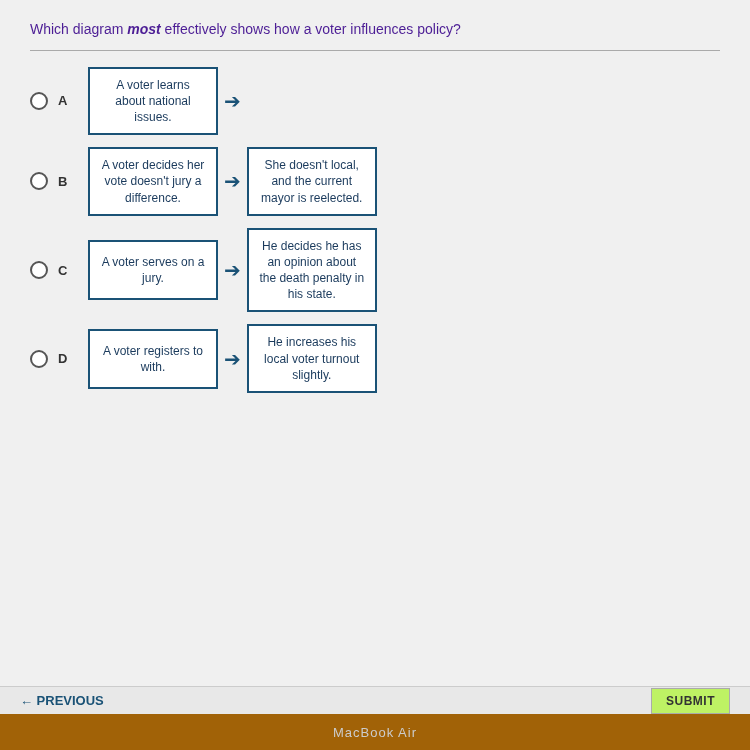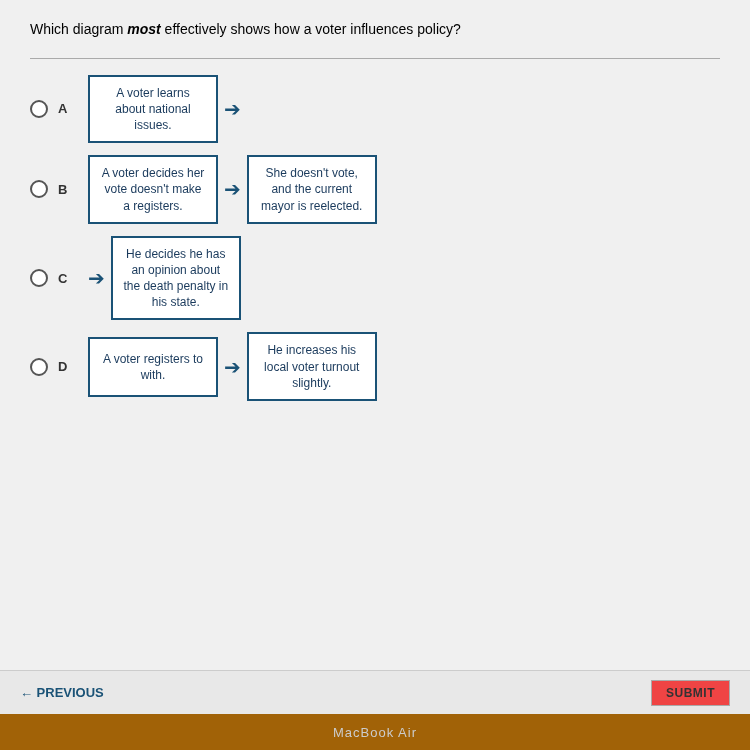--- a/index.html
+++ b/index.html
@@ -17,22 +17,22 @@
     .main-content {
       background: #f0f0f0;
       flex: 1;
       padding: 20px 30px 10px 30px;
       display: flex;
       flex-direction: column;
     }
 
     .question {
       font-size: 14px;
-      color: #000000;
-      margin-bottom: 18px;
+      color: #4c1d95;
+      margin-bottom: 10px;
       line-height: 1.4;
     }
 
     .question em {
       font-style: italic;
       font-weight: bold;
     }
 
     .divider {
       border: none;
@@ -93,40 +93,40 @@
     }
 
     .arrow {
       font-size: 20px;
       color: #1a5276;
       flex-shrink: 0;
     }
 
     .footer {
       background: #e8e8e8;
-      height: 44px;
+      height: 28px;
       display: flex;
       align-items: center;
       justify-content: space-between;
       padding: 8px 20px;
       border-top: 1px solid #ccc;
     }
 
     .prev-link {
       font-size: 13px;
       color: #1a5276;
       font-weight: bold;
       cursor: pointer;
       display: flex;
       align-items: center;
       gap: 4px;
     }
 
     .submit-btn {
-      background: #ef4444;
+      background: #bef264;
       border: 1px solid #aaa;
       color: #333;
       font-size: 12px;
       font-weight: bold;
       padding: 5px 14px;
       cursor: pointer;
       letter-spacing: 0.5px;
     }
 
     .macbook-bar {
@@ -157,30 +157,31 @@
       <div class="box-pair">
         <div class="answer-box">A voter learns about national issues.</div>
         <span class="arrow">➔</span>
       </div>
     </div>
 
     <div class="option-row">
       <div class="radio-circle"></div>
       <span class="option-label">B</span>
       <div class="box-pair">
-        <div class="answer-box">A voter decides her vote doesn't make a registers.</div>
-        <span class="arrow">➔</span>
-        <div class="answer-box">She doesn't vote, and the current mayor is reelected.</div>
+        <div class="answer-box">A voter decides her vote doesn't jury a difference.</div>
+        <span class="arrow">➔</span>
+        <div class="answer-box">She doesn't local, and the current mayor is reelected.</div>
       </div>
     </div>
 
     <div class="option-row">
       <div class="radio-circle"></div>
       <span class="option-label">C</span>
       <div class="box-pair">
+        <div class="answer-box">A voter serves on a jury.</div>
         <span class="arrow">➔</span>
         <div class="answer-box">He decides he has an opinion about the death penalty in his state.</div>
       </div>
     </div>
 
     <div class="option-row">
       <div class="radio-circle"></div>
       <span class="option-label">D</span>
       <div class="box-pair">
         <div class="answer-box">A voter registers to with.</div>

